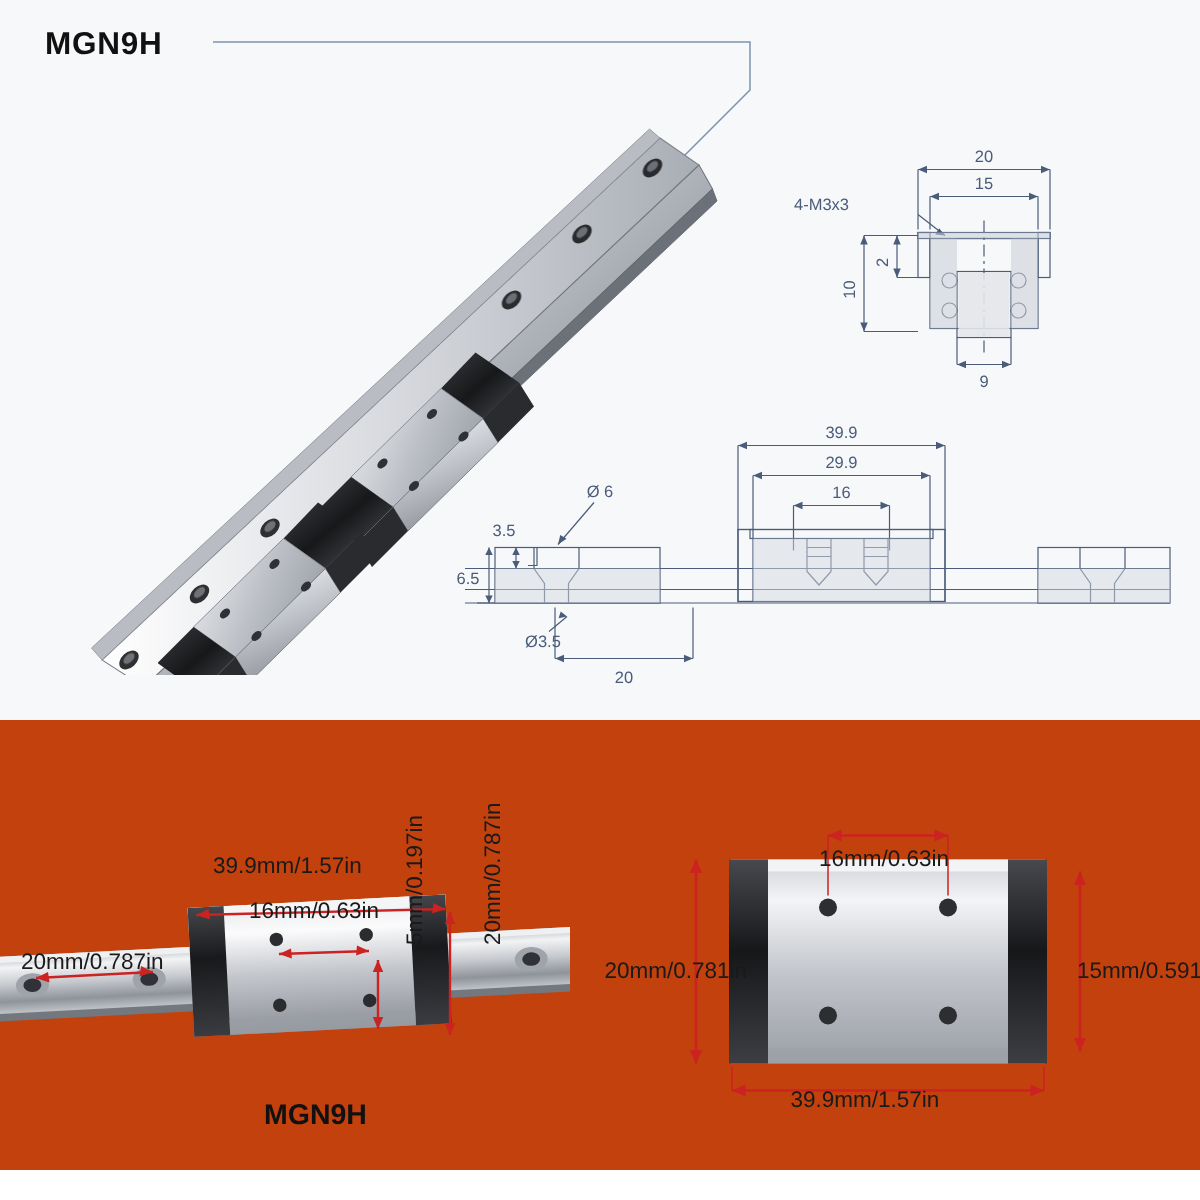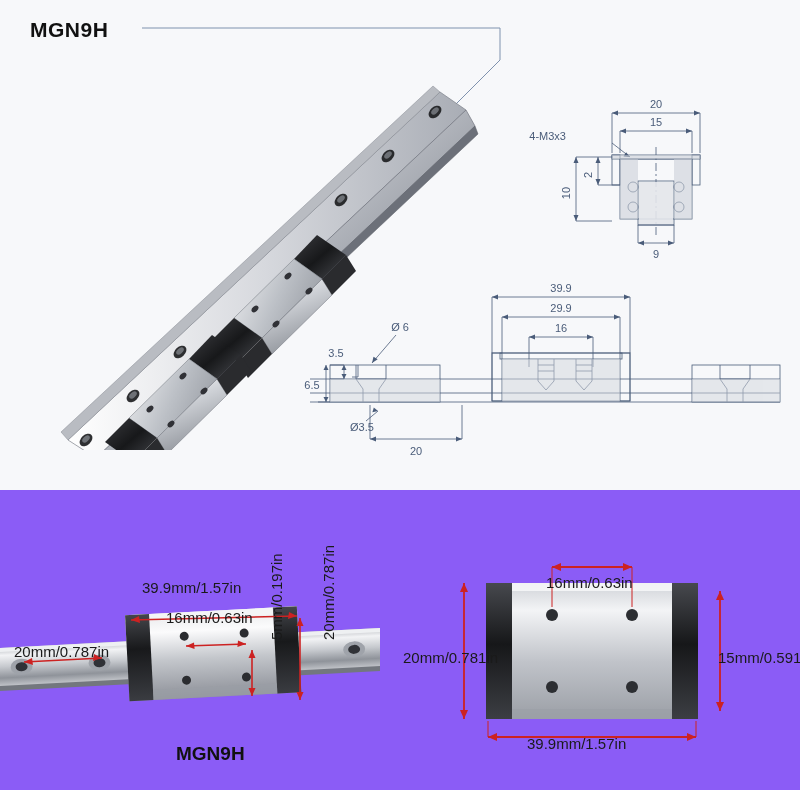--- a/index.html
+++ b/index.html
@@ -72,23 +72,23 @@
   }
 
   text.dim {
     font-family: "Liberation Sans", sans-serif;
     fill: #4a5c79;
   }
 
   
   .bottom-panel {
     position: absolute;
-    left: 0; top: 490px;
+    left: 0; top: 480px;
     width: 800px; height: 300px;
-    background: #8b5cf6;
+    background: #c2410c;
   }
 
   .photo-left {
     position: absolute;
     left: 0; top: 60px;
     width: 380px; height: 240px;
   }
   .photo-right {
     position: absolute;
     left: 440px; top: 55px;

